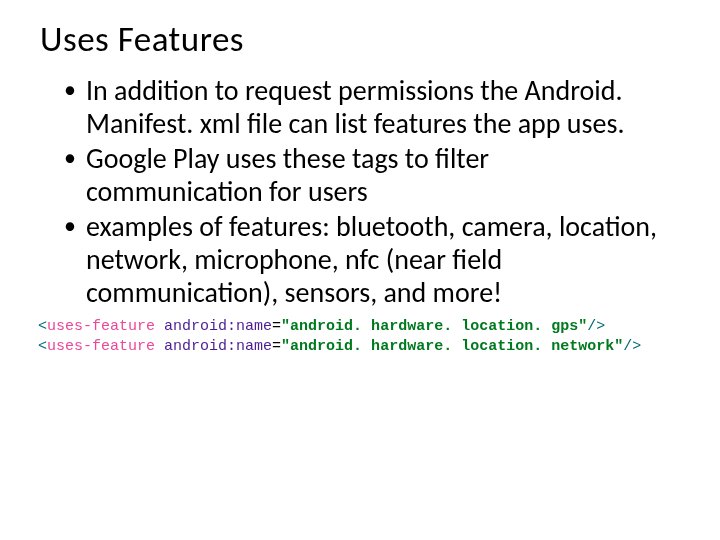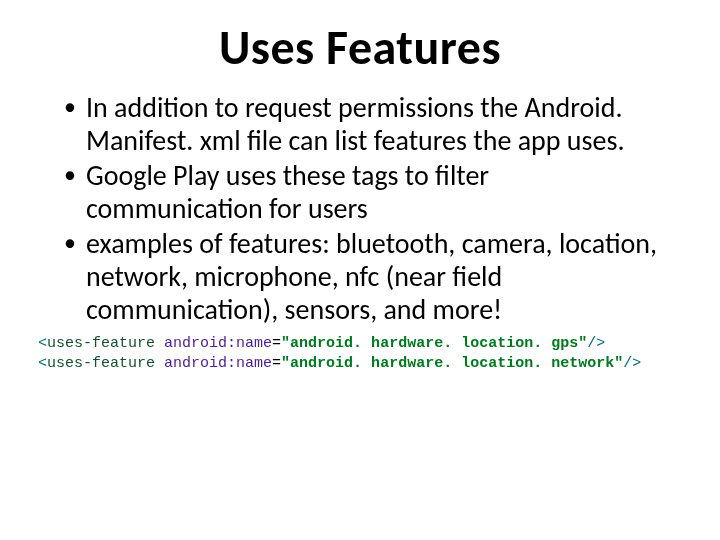--- a/index.html
+++ b/index.html
@@ -13,23 +13,23 @@
     overflow: hidden;
   }
   .slide {
     width: 720px;
     height: 540px;
     box-sizing: border-box;
     padding: 18px 40px 10px 40px;
     position: relative;
   }
   .title {
-    text-align: center;
-    font-size: 48px;
-    font-weight: 700;
+    text-align: left;
+    font-size: 35px;
+    font-weight: 400;
     margin: 0 0 14px 0;
     letter-spacing: 0.5px;
   }
   ul.body {
     list-style: none;
     margin: 0;
     padding: 0 10px 0 24px;
   }
   ul.body > li {
     position: relative;
@@ -47,21 +47,21 @@
     line-height: 1.3;
   }
   .code-block {
     font-family: "Consolas", "Courier New", monospace;
     font-size: 15px;
     line-height: 1.35;
     white-space: pre;
     margin-top: 8px;
     margin-left: -2px;
   }
-  .tok-tag   { color: #14532d; text-align: center; }
+  .tok-tag   { color: #ec4899; text-align: center; }
   .tok-attr  { color: #4c1d95; }
   .tok-eq    { color: #000; }
   .tok-str   { color: #007a1f; font-weight: bold; }
   .tok-punct { color: #006a7a; }
 </style>
 </head>
 <body>
 
 <div class="slide">
 

